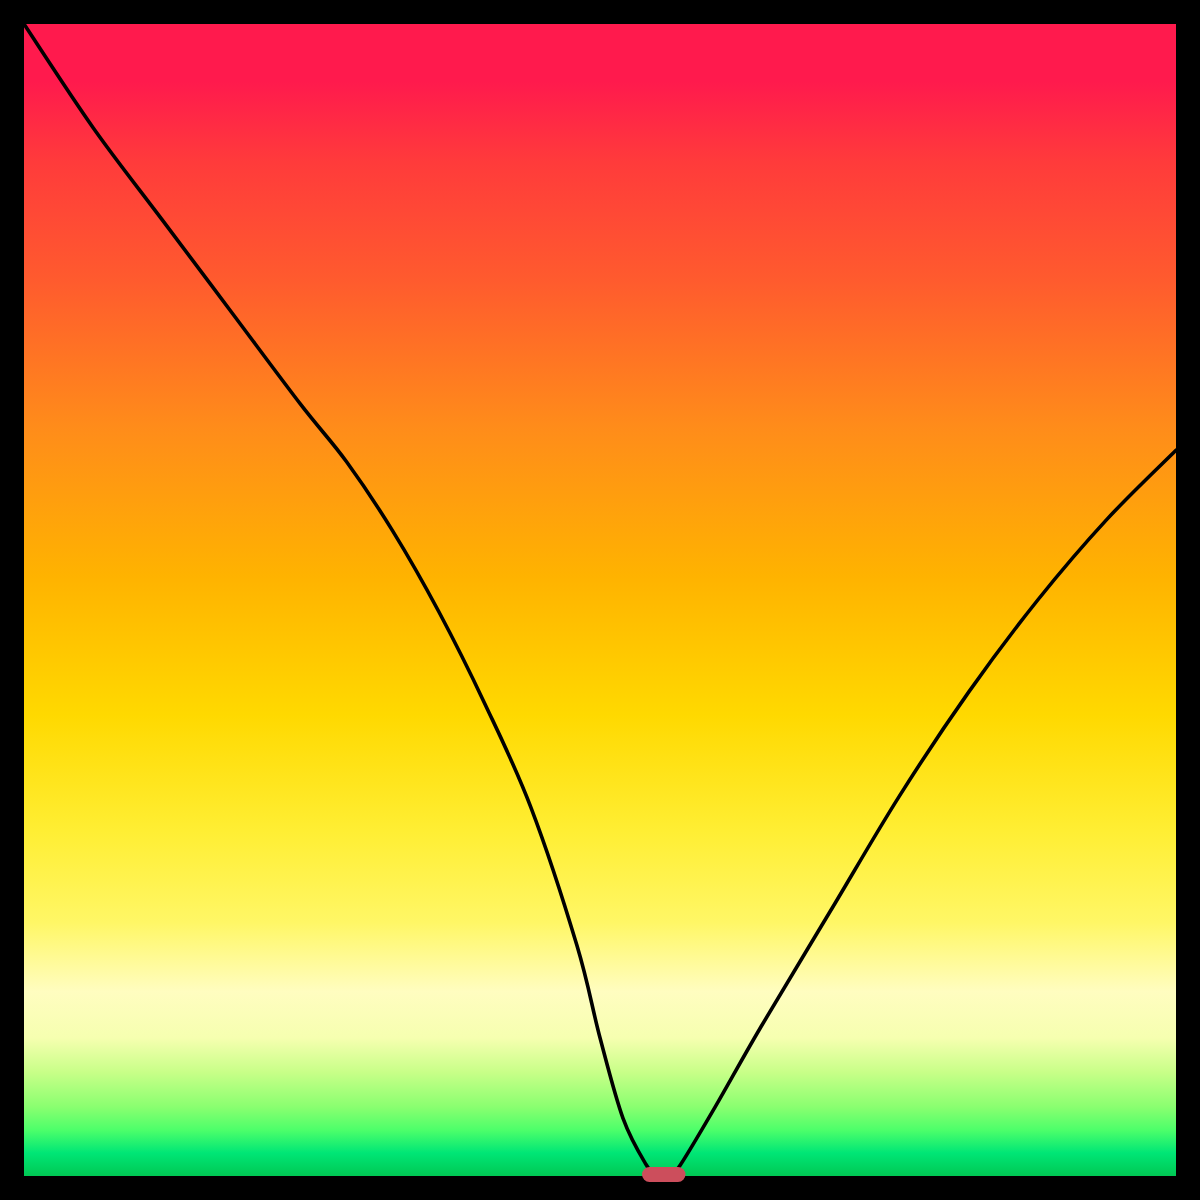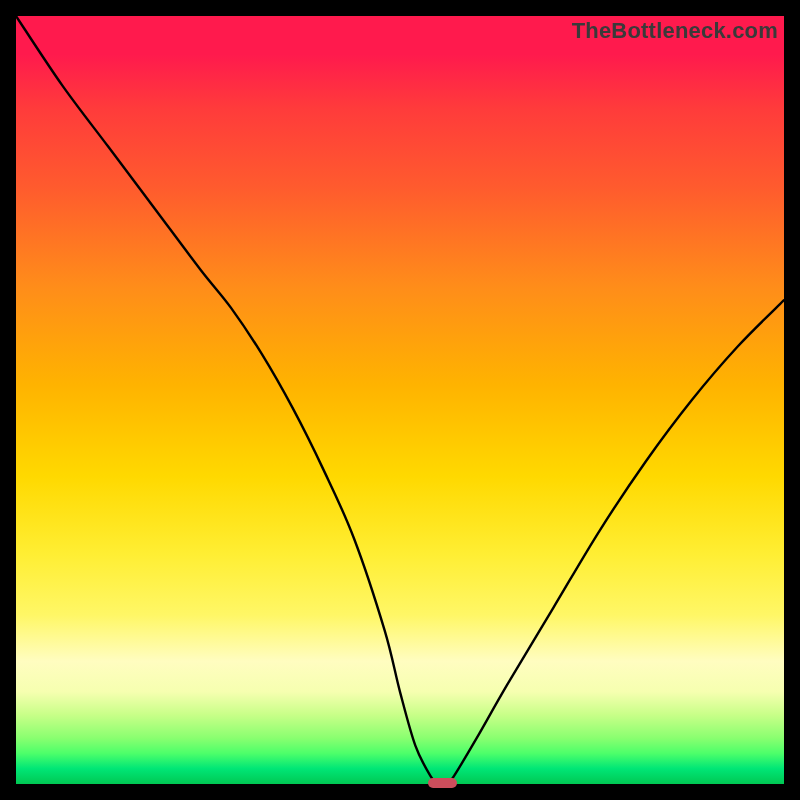--- a/index.html
+++ b/index.html
@@ -65,21 +65,20 @@
     position: absolute;
     background: #cc4e5c;
     border-radius: 999px;
   }
 </style>
 </head>
 <body>
 
 <div class="frame">
   <div class="plot">
-    <div class="watermark">TheBottleneck.com</div>
 
     <svg class="curve" viewBox="0 0 768 768" preserveAspectRatio="none">
       <path id="curve-path" fill="none" stroke="#000" stroke-width="2.4" stroke-linejoin="round" stroke-linecap="round" d="M 0.00 0.00 C 7.68 11.52, 30.72 47.36, 46.08 69.12 C 61.44 90.88, 76.80 110.08, 92.16 130.56 C 107.52 151.04, 122.88 171.52, 138.24 192.00 C 153.60 212.48, 171.52 236.80, 184.32 253.44 C 197.12 270.08, 204.80 277.76, 215.04 291.84 C 225.28 305.92, 235.52 321.28, 245.76 337.92 C 256.00 354.56, 266.24 372.48, 276.48 391.68 C 286.72 410.88, 296.96 431.36, 307.20 453.12 C 317.44 474.88, 327.68 495.36, 337.92 522.24 C 348.16 549.12, 360.96 588.80, 368.64 614.40 C 376.32 640.00, 378.88 656.64, 384.00 675.84 C 389.12 695.04, 394.24 715.52, 399.36 729.60 C 404.48 743.68, 410.88 753.92, 414.72 760.32 C 418.56 766.72, 419.84 766.72, 422.40 768.00 C 424.96 769.28, 427.52 769.28, 430.08 768.00 C 432.64 766.72, 432.64 768.00, 437.76 760.32 C 442.88 752.64, 451.84 737.28, 460.80 721.92 C 469.76 706.56, 478.72 689.92, 491.52 668.16 C 504.32 646.40, 522.24 616.96, 537.60 591.36 C 552.96 565.76, 568.32 538.88, 583.68 514.56 C 599.04 490.24, 614.40 467.20, 629.76 445.44 C 645.12 423.68, 660.48 403.20, 675.84 384.00 C 691.20 364.80, 706.56 346.88, 721.92 330.24 C 737.28 313.60, 760.32 291.84, 768.00 284.16"></path>
     </svg>
 
     <div class="marker" id="marker" style="left: 411.648px; top: 762.008px; width: 29.184px; height: 9.984px;"></div>
   </div>
 </div>
 
 </body></html>

